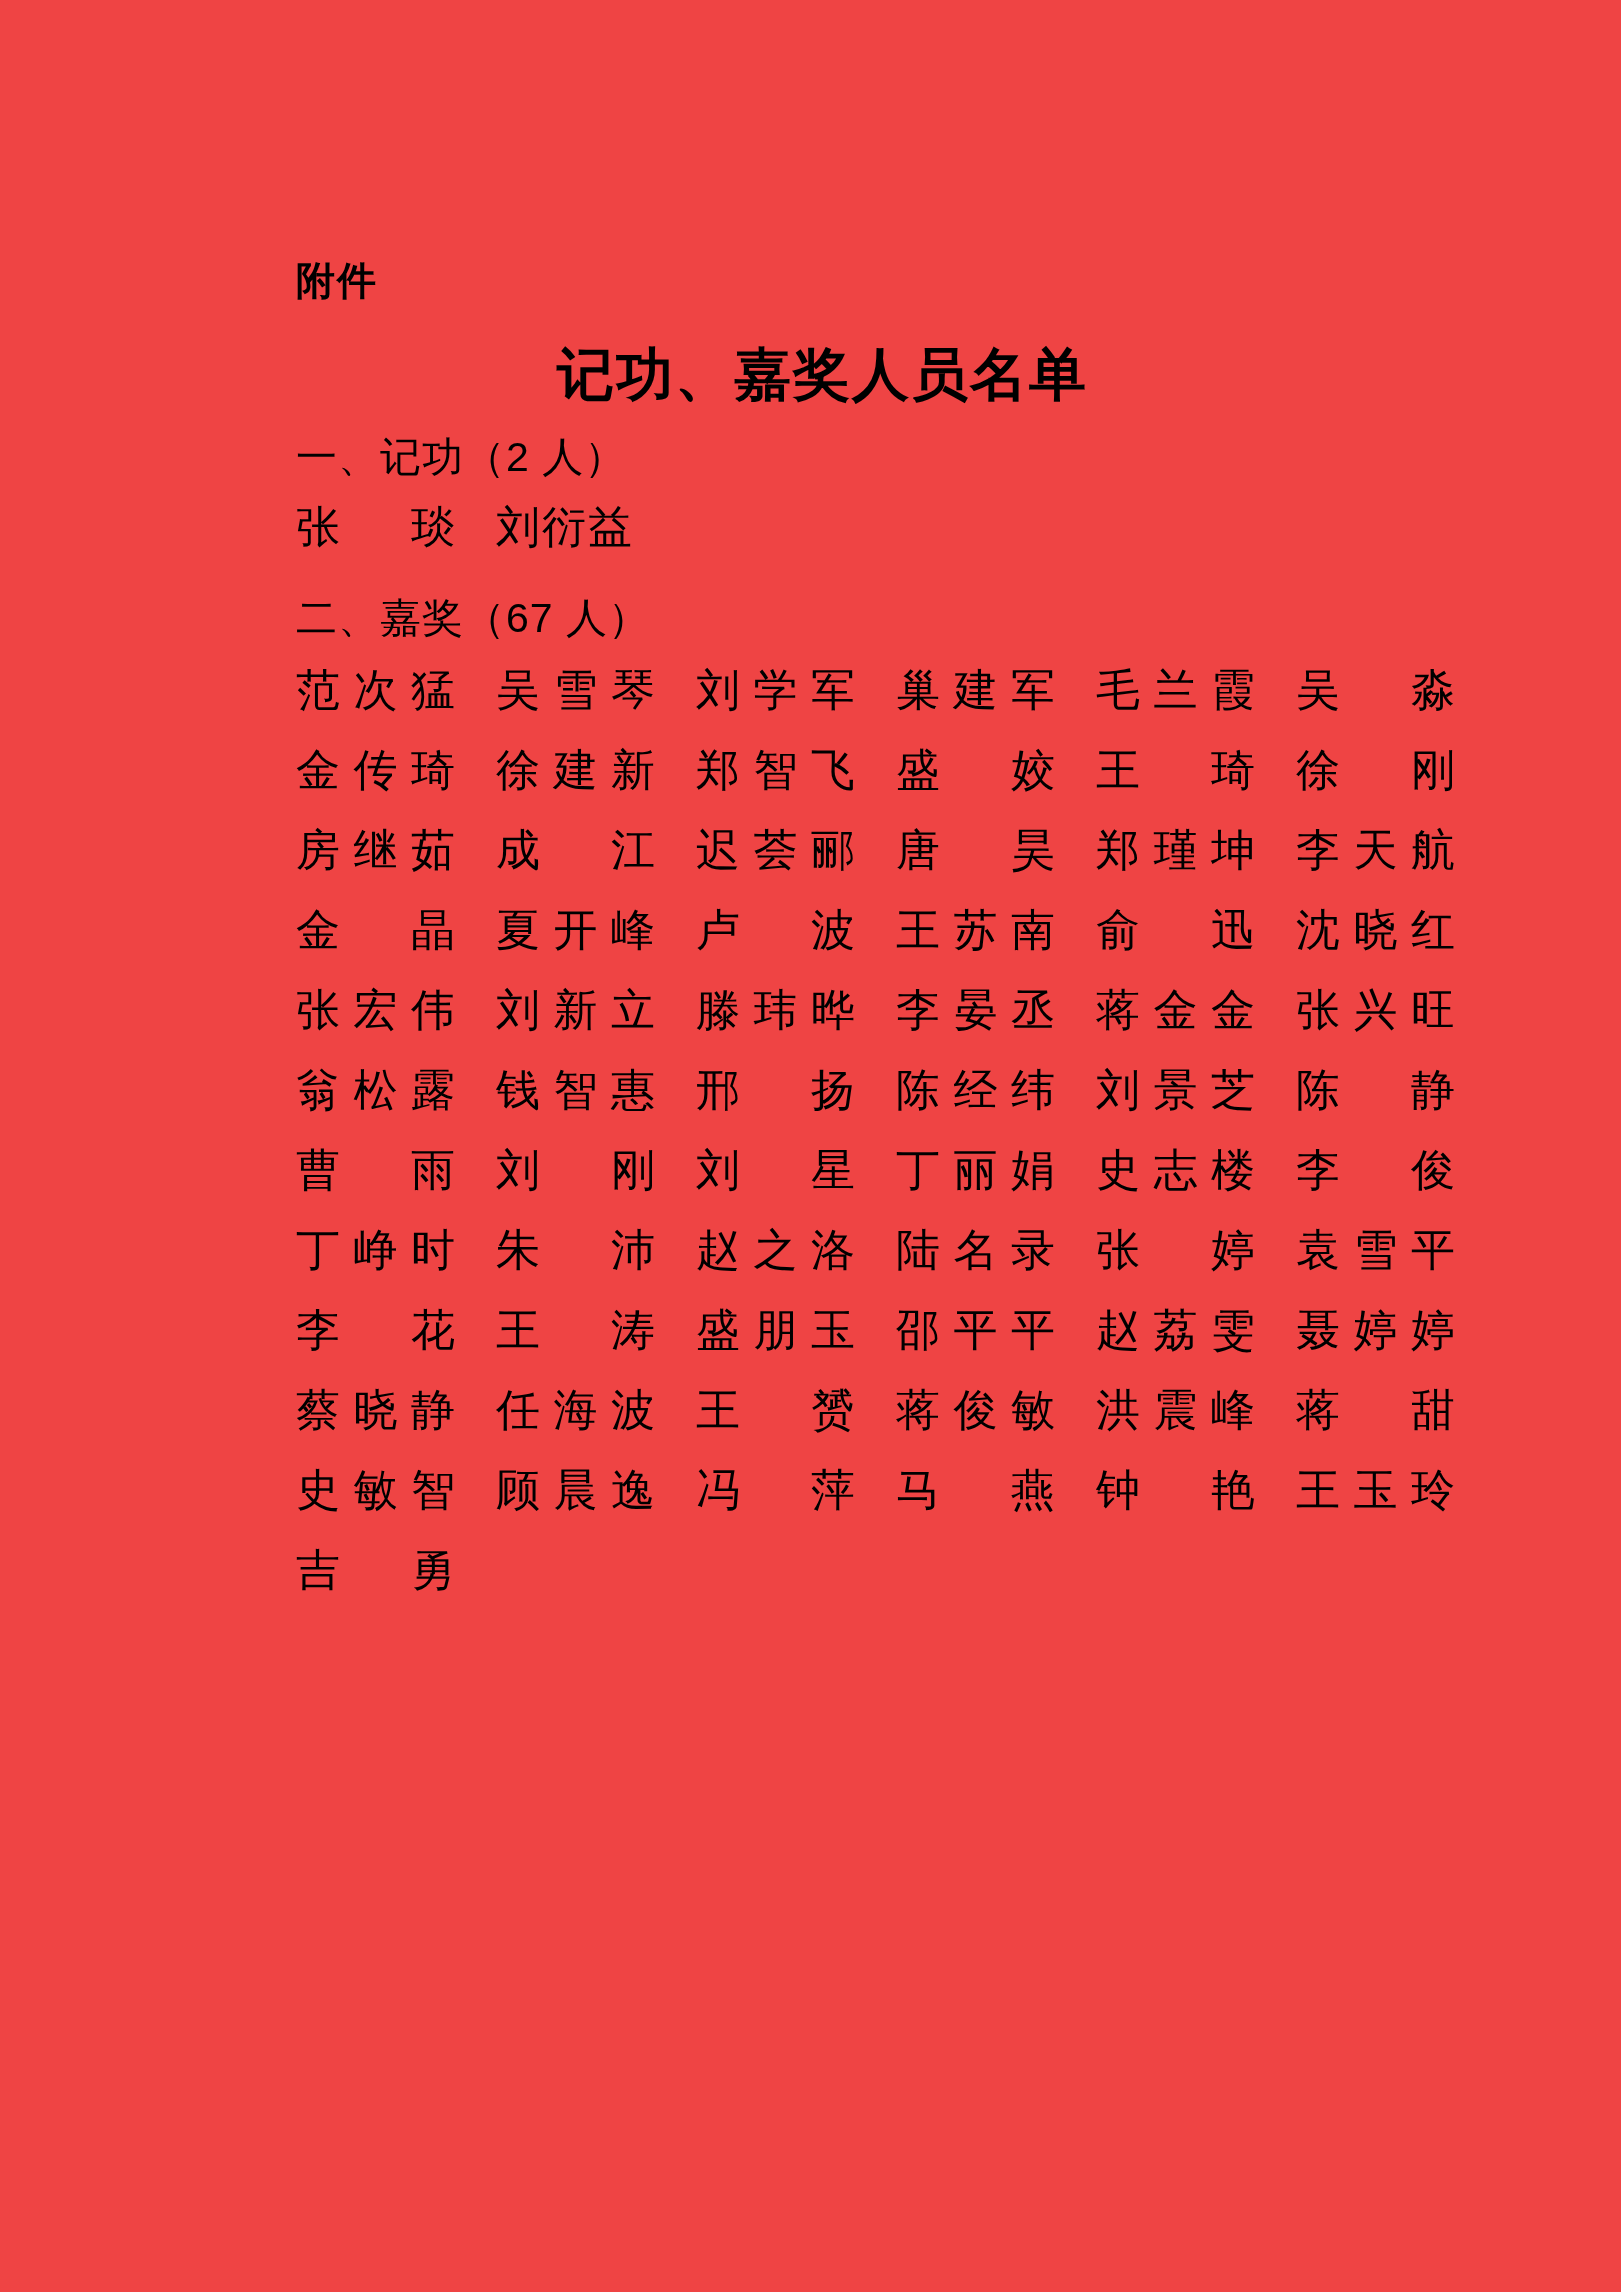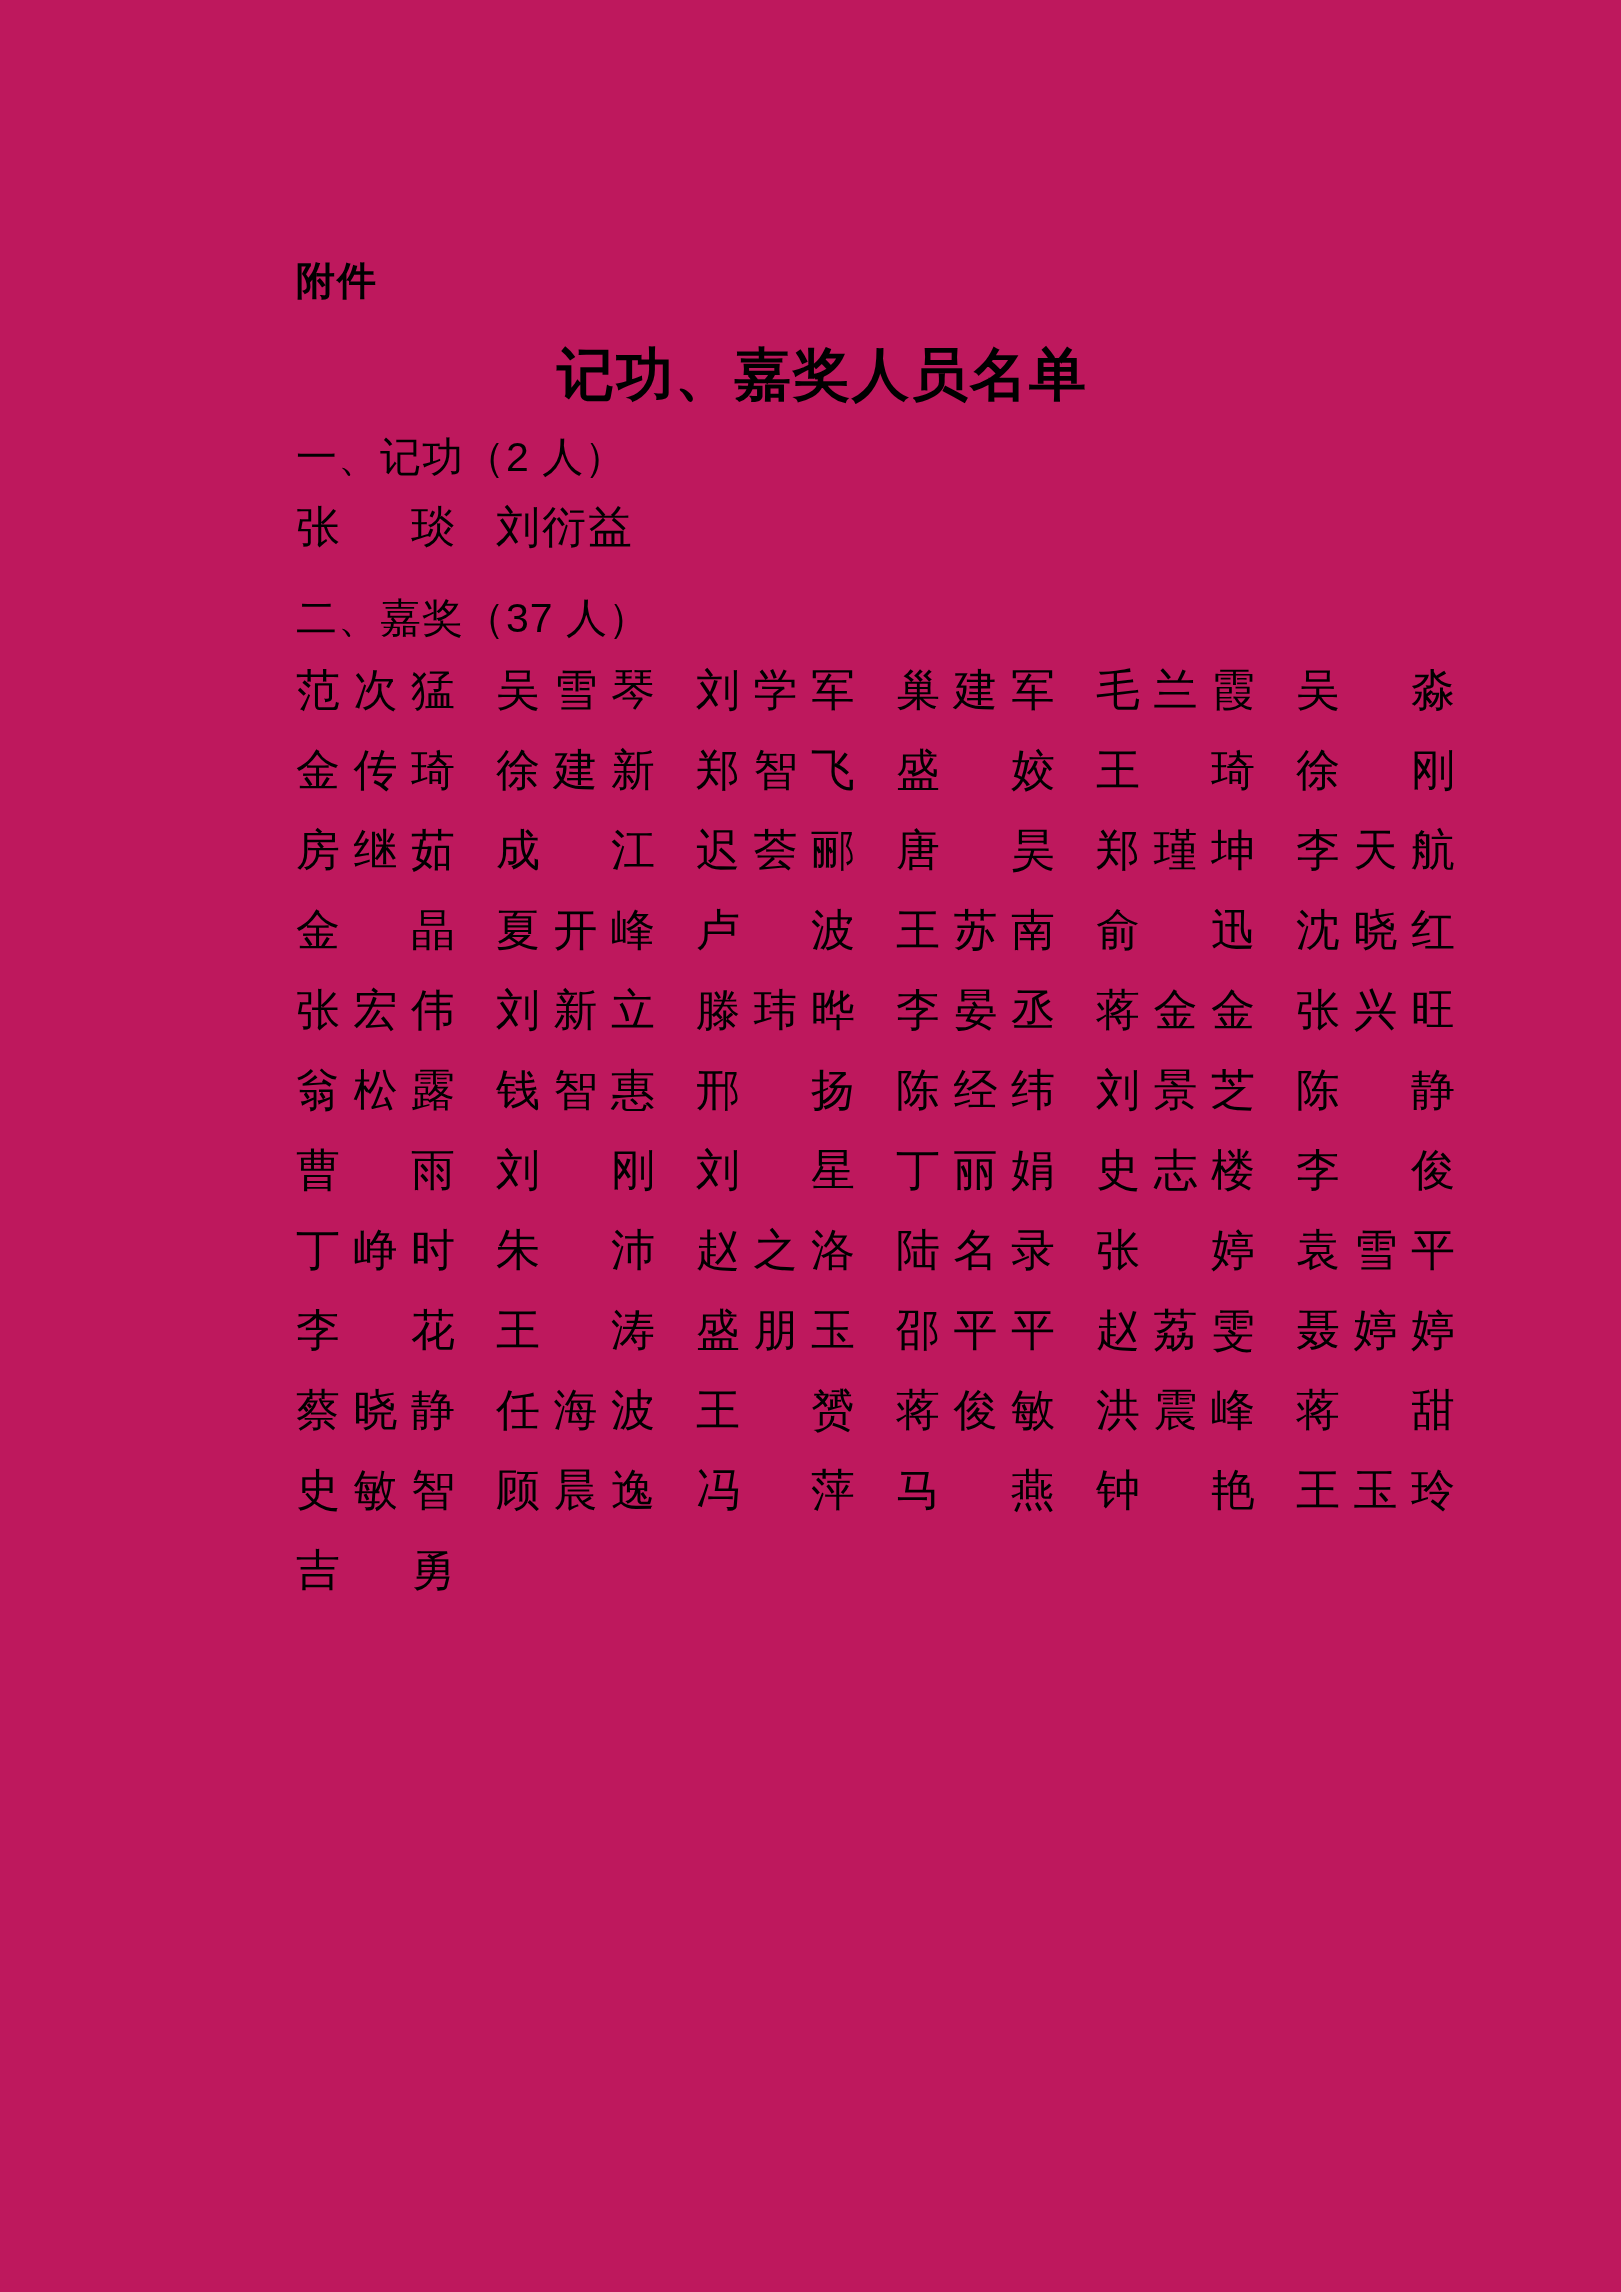--- a/index.html
+++ b/index.html
@@ -1,21 +1,21 @@
 <!DOCTYPE html>
 <html><head>
 <meta charset="utf-8">
 <style>
   html, body { margin: 0; padding: 0; background: #e8e8e8; }
   .page {
     position: relative;
     width: 1621px;
     height: 2293px;
     margin: 0 auto;
-    background: #be185d;
+    background: #ef4444;
     color: #000000;
     font-family: "Liberation Serif", serif;
     overflow: hidden;
   }
   .attachment-label {
     position: absolute;
     left: 296px;
     top: 261px;
     font-family: "Liberation Sans", sans-serif;
     font-weight: bold;
@@ -93,21 +93,21 @@
         <span>张</span>
         <span>琰</span>
       </span>
     <span class="name tight">
         <span>刘</span>
         <span>衍</span>
         <span>益</span>
       </span>
   </div>
 
-  <h2 class="sec-heading sec2">二、嘉奖（37 人）</h2>
+  <h2 class="sec-heading sec2">二、嘉奖（67 人）</h2>
 
   <div class="names-grid">
     <span class="name">
         <span>范</span>
         <span>次</span>
         <span>猛</span>
       </span>
     <span class="name">
         <span>吴</span>
         <span>雪</span>

